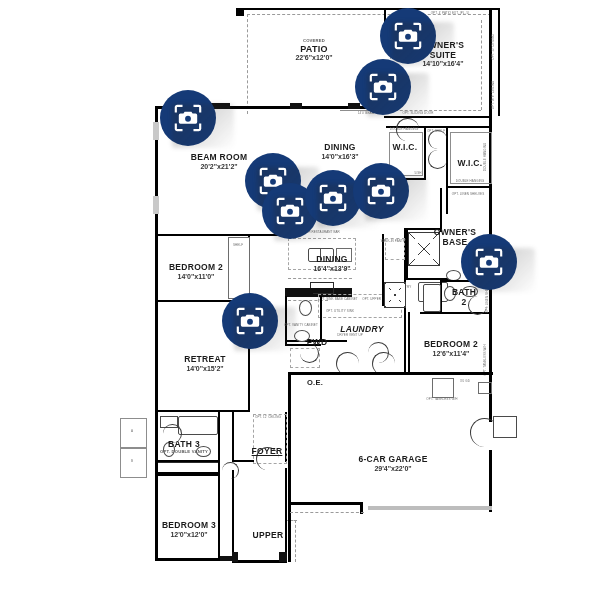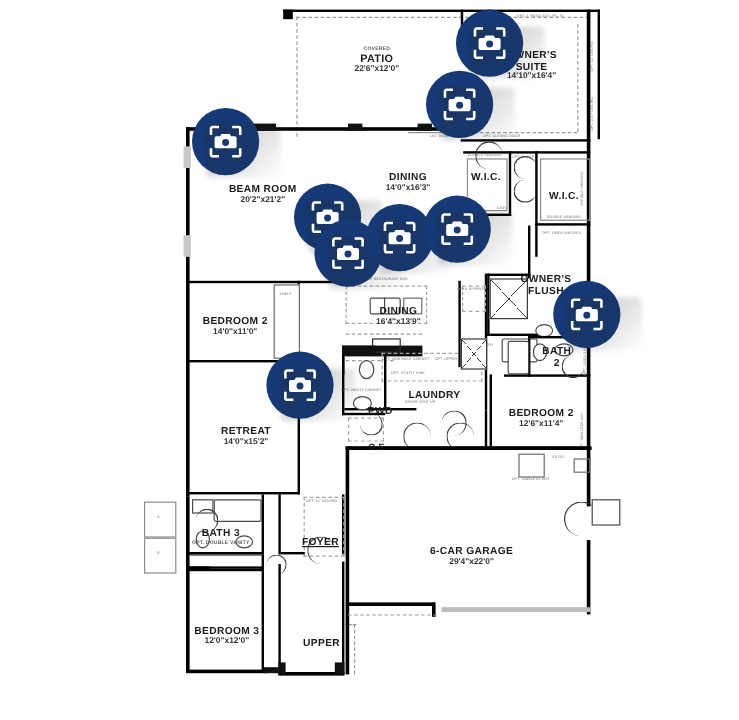--- a/index.html
+++ b/index.html
@@ -270,21 +270,21 @@
 
   <div class="rlabel" style="left:405px;top:143px;">
     <div class="rname">W.I.C.</div>
   </div>
 
   <div class="rlabel" style="left:470px;top:159px;">
     <div class="rname">W.I.C.</div>
   </div>
 
   <div class="rlabel" style="left:455px;top:228px;">
-    <div class="rname" style="white-space:normal;max-width:44px;margin:0 auto;">OWNER'S FLUSH</div>
+    <div class="rname" style="white-space:normal;max-width:44px;margin:0 auto;">OWNER'S BASE</div>
   </div>
 
   <div class="rlabel" style="left:464px;top:288px;">
     <div class="rname" style="white-space:normal;max-width:26px;margin:0 auto;">BATH 2</div>
   </div>
 
   <div class="rlabel" style="left:451px;top:340px;">
     <div class="rname">BEDROOM 2</div>
     <div class="rdim">12'6"x11'4"</div>
   </div>
@@ -292,29 +292,29 @@
   <div class="rlabel" style="left:196px;top:263px;">
     <div class="rname">BEDROOM 2</div>
     <div class="rdim">14'0"x11'0"</div>
   </div>
 
   <div class="rlabel" style="left:205px;top:355px;">
     <div class="rname">RETREAT</div>
     <div class="rdim">14'0"x15'2"</div>
   </div>
 
-  <div class="rlabel" style="left:362px;top:325px;">
+  <div class="rlabel" style="left:362px;top:325px;font-style:italic;">
     <div class="rname">LAUNDRY</div>
   </div>
 
   <div class="rlabel" style="left:317px;top:338px;">
     <div class="rname">PWD</div>
   </div>
 
-  <div class="rlabel" style="left:315px;top:369px;">
+  <div class="rlabel" style="left:315px;top:379px;">
     <div class="rname" style="font-size:7.5px;">O.E.</div>
   </div>
 
   <div class="rlabel" style="left:184px;top:440px;">
     <div class="rname">BATH 3</div>
     <div class="rsub">OPT. DOUBLE VANITY</div>
   </div>
 
   <div class="rlabel" style="left:267px;top:447px;text-decoration:underline;">
     <div class="rname">FOYER</div>

